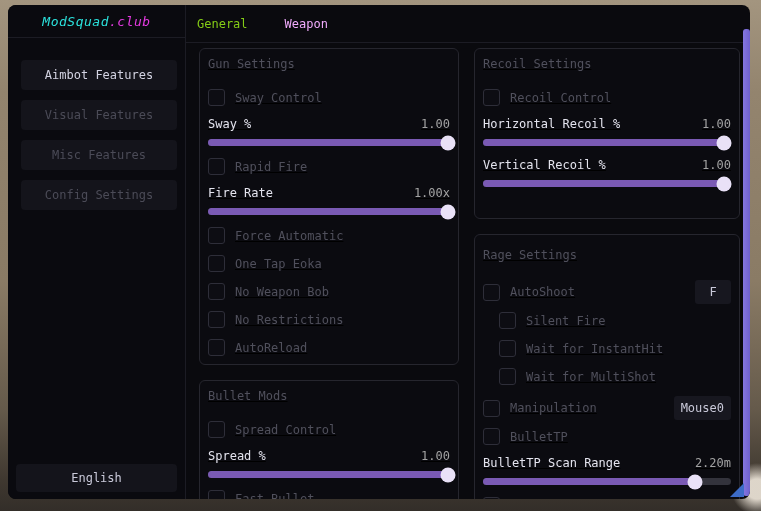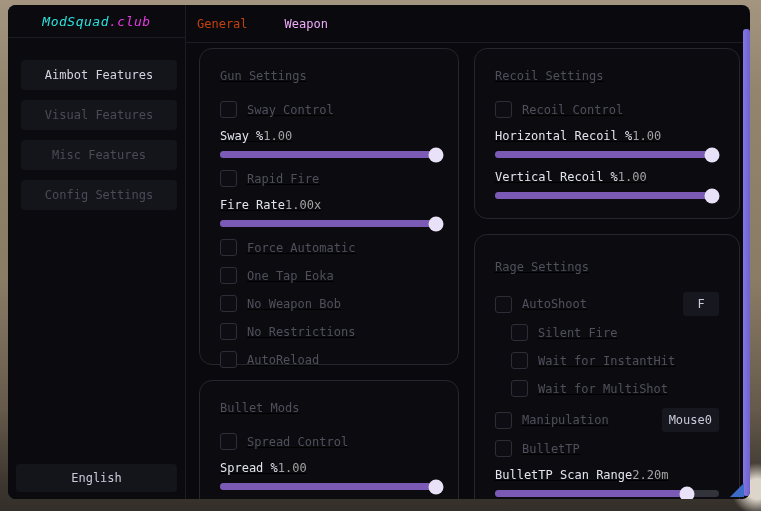--- a/index.html
+++ b/index.html
@@ -40,49 +40,49 @@
     position:absolute; left:8px; right:8px; bottom:7px; height:28px;
     background:#14141b; border-radius:4px; display:flex; align-items:center;
     justify-content:center; color:#c9c9d9; cursor:pointer;
   }
   
   .main { flex:1; display:flex; flex-direction:column; position:relative; }
   .tabbar {
     height:38px; flex:0 0 38px; border-bottom:1px solid #1c1c24;
     display:flex; align-items:center; padding-left:11px; gap:20px;
   }
-  .tab { color:#c2410c; cursor:pointer; }
+  .tab { color:#84cc16; cursor:pointer; }
   .tab.active { color:#f0abfc;padding-left:17px; }
   .content {
     flex:1; display:flex; gap:15px; padding:5px 10px 0 13px; overflow:hidden;
   }
   .col-left  { width:260px; flex:0 0 260px; }
   .col-right { flex:1; }
   .panel {
-    border:1px solid #26262e; border-radius:13px; background:#0b0b10;
-    padding:20px; margin-bottom:15px;text-decoration:underline;
+    border:1px solid #26262e; border-radius:6px; background:#0b0b10;
+    padding:8px; margin-bottom:15px;text-decoration:underline;
   }
   .panel-title { color:#50505c; margin-bottom:18px; }
   .panel.rage .panel-title { margin-top:5px; }
   .check-row { display:flex; align-items:center; gap:10px; height:17px;
     margin-bottom:11px; position:relative; }
   .check-row.indent { margin-left:16px; }
   .checkbox {
     width:17px; height:17px; flex:0 0 17px; border:1px solid #2e2e39;
     border-radius:3px; background:#0d0d13; cursor:pointer;
   }
   .check-label { color:#50505c; }
   .check-row.keyrow { height:24px; margin-bottom:8px; }
   .keybind {
     position:absolute; right:0; top:0; height:24px; min-width:36px;
     padding:0 7px; background:#17171f; border-radius:3px; color:#c9c9d9;
     display:flex; align-items:center; justify-content:center; cursor:pointer;
   }
   .slider-group { margin:2px 0 12px 0; }
-  .slider-head { display:flex; margin-bottom:8px; }
+  .slider-head { display:flex; justify-content:space-between; margin-bottom:8px; }
   .slider-label { color:#e4e4ee; }
   .slider-value { color:#a3a3a3; }
   .slider {
     position:relative; height:7px; border-radius:4px; background:#33333c;
     cursor:pointer;
   }
   .slider-fill {
     position:absolute; left:0; top:0; height:100%; border-radius:4px;
     background:var(--accent);
   }

